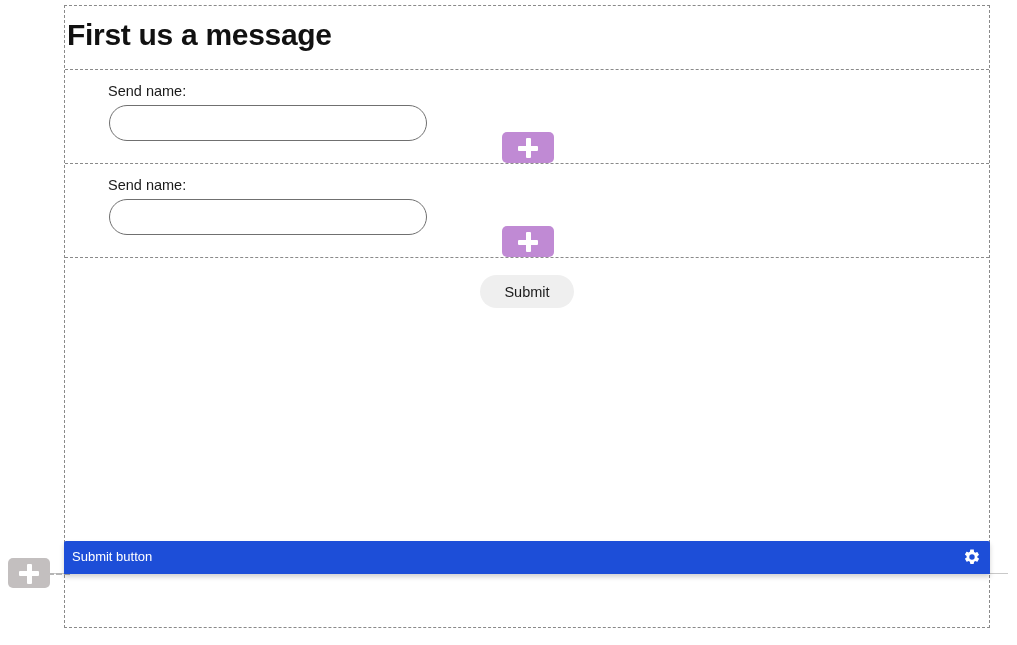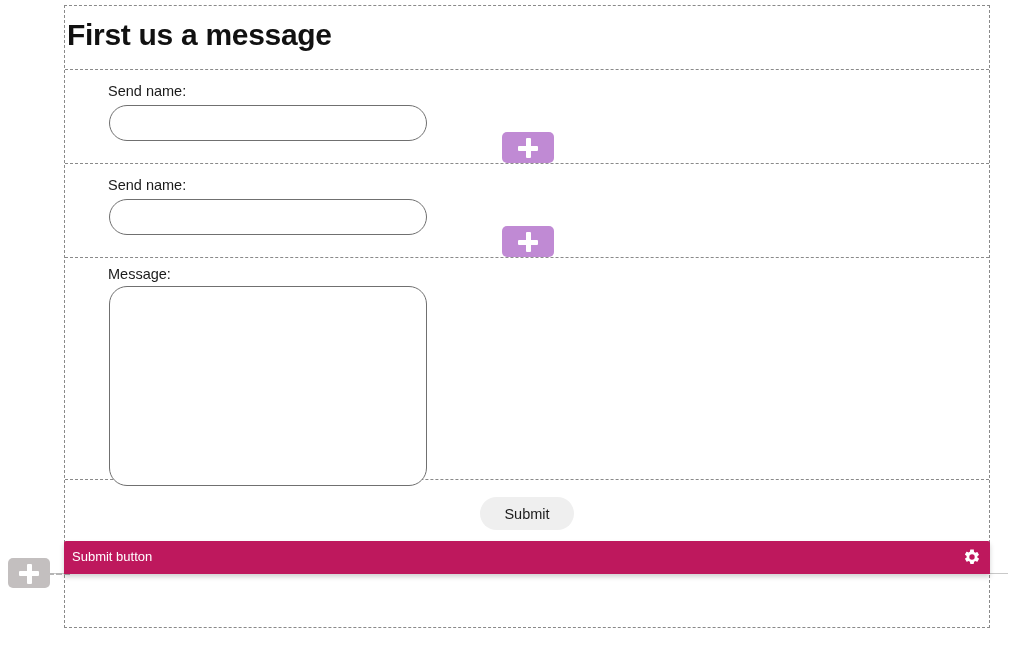--- a/index.html
+++ b/index.html
@@ -182,21 +182,21 @@
     cursor: pointer;
   }
 
   
   .select-bar {
     position: absolute;
     left: 64px;
     top: 541px;
     width: 926px;
     height: 33px;
-    background: #be185d;
+    background: #1d4ed8;
     border-radius: 2px 2px 0 0;
     box-shadow: 0 3px 5px rgba(0,0,0,0.18);
     z-index: 40;
   }
   .select-bar-label {
     position: absolute;
     left: 8px;
     top: 8px;
     font-size: 13px;
     color: #ffffff;
@@ -277,24 +277,20 @@
   <div class="row row-field">
     <label class="field-label">Send name:</label>
     <input class="text-input" type="text" value="" style="">
     <button class="add-btn add-last">
       <span class="plus-h"></span>
       <span class="plus-v"></span>
     </button>
   </div>
 
 
-  <div class="row row-message">
-    <label class="msg-label">Message:</label>
-    <textarea class="textarea" style=""></textarea>
-  </div>
 
   <div class="row row-submit no-rule">
     <button class="submit-btn">Submit</button>
   </div>
 
 </div>
 
 <div class="select-bar">
   <span class="select-bar-label">Submit button</span>
   <span class="gear-icon">

